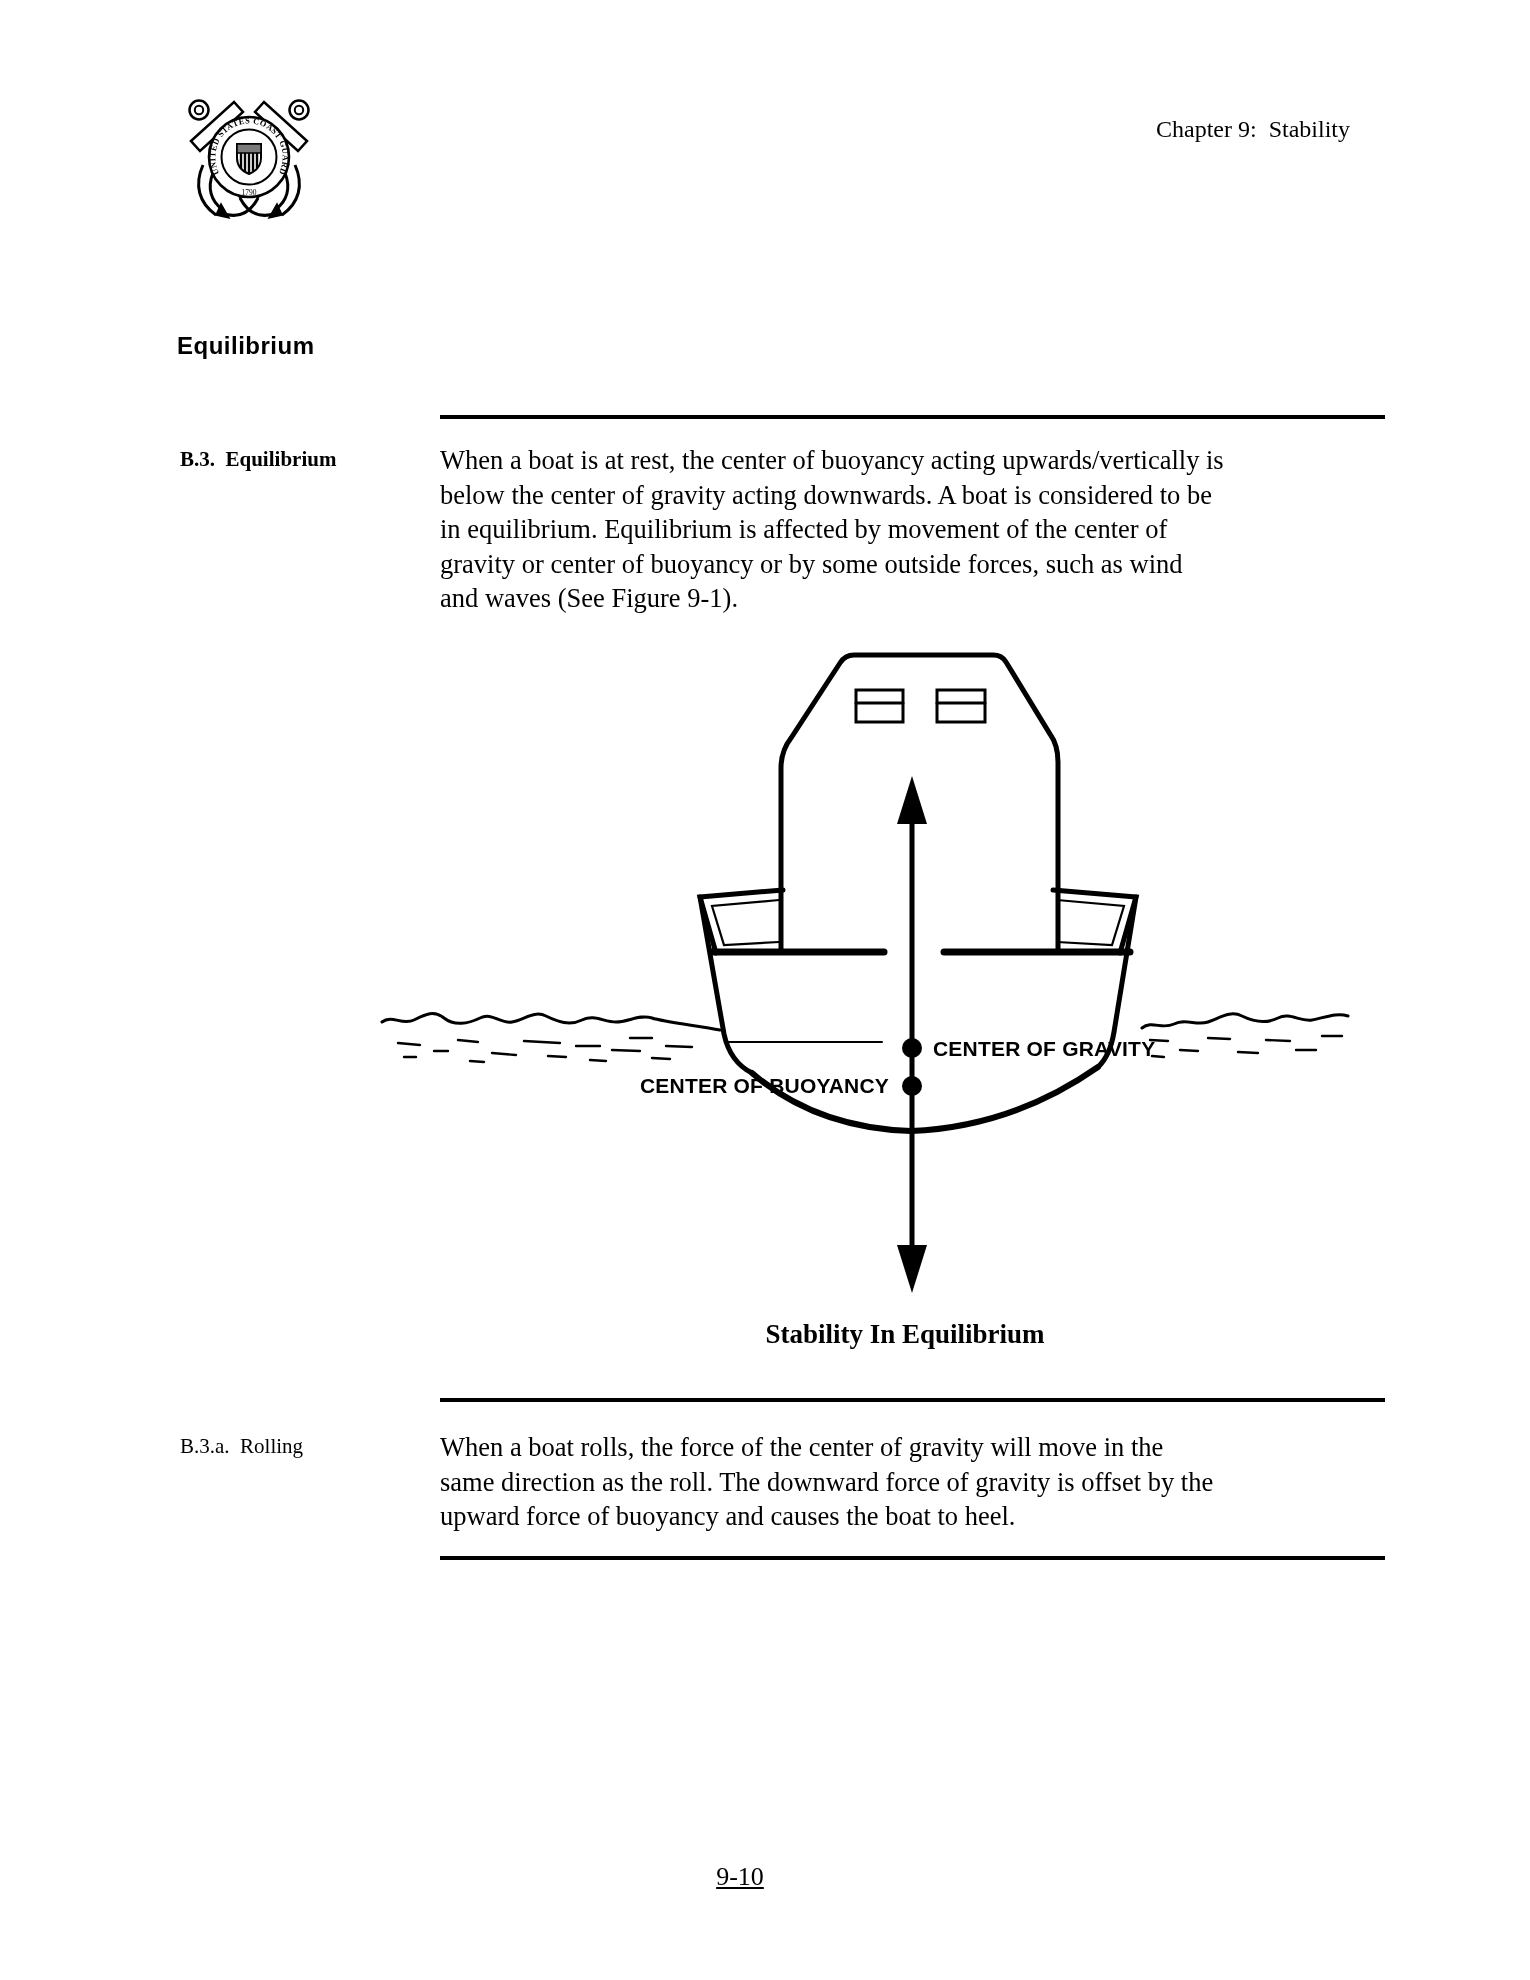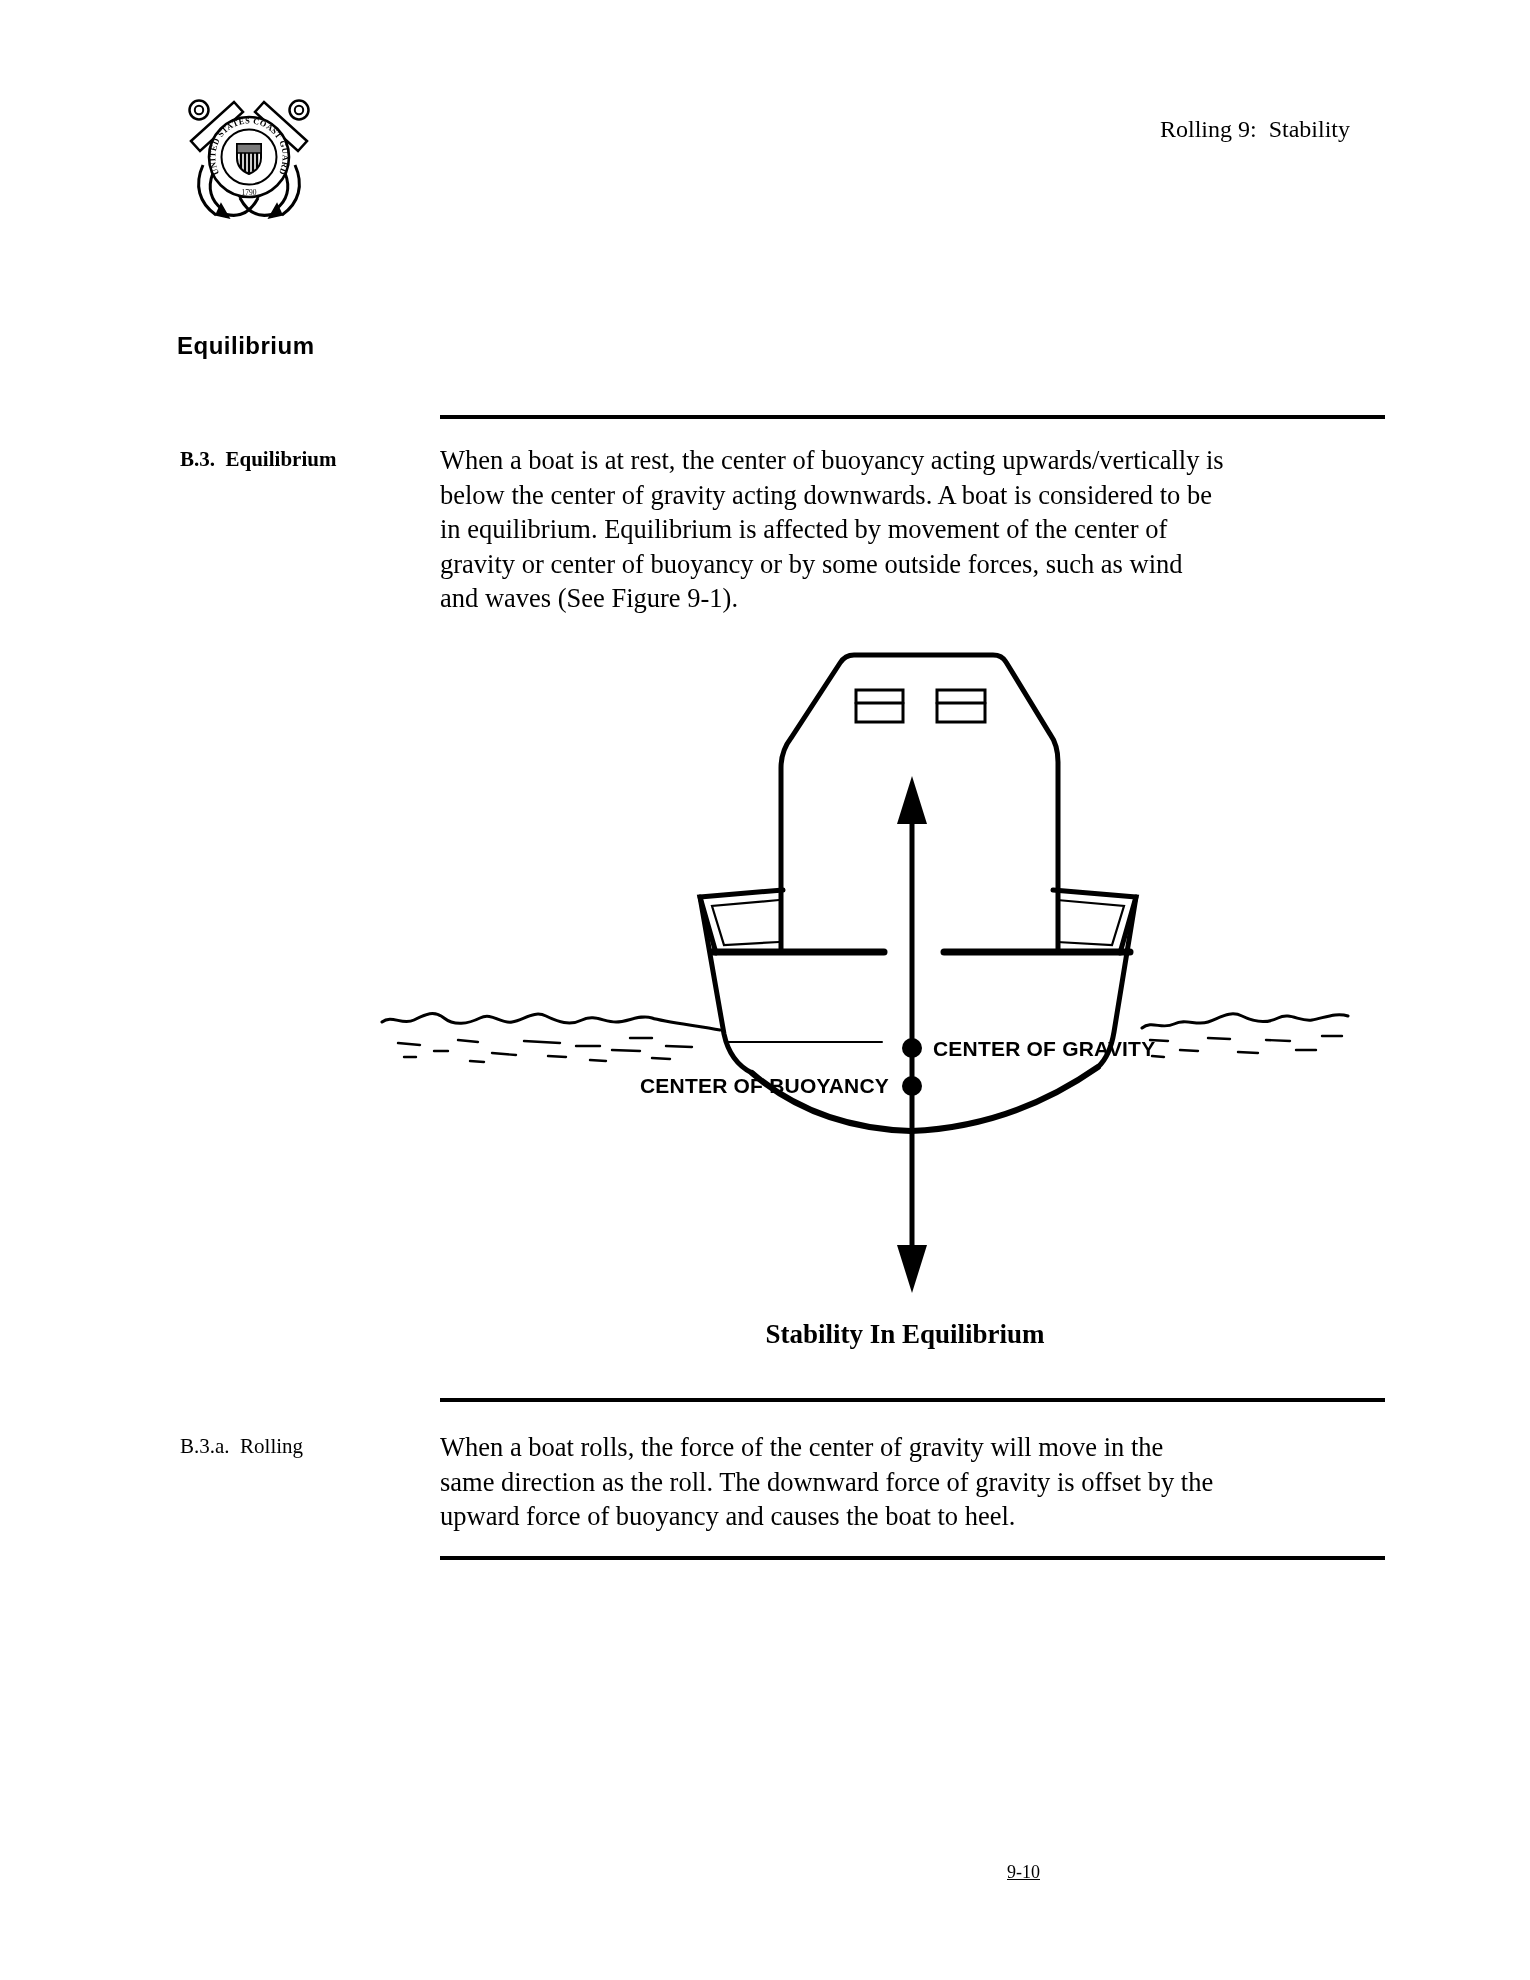--- a/index.html
+++ b/index.html
@@ -47,22 +47,22 @@
     white-space:pre-line;
   }
   .fig-caption{
     left:600px;top:1317px;width:610px;
     text-align:center;
     font-weight:bold;
     font-size:27px;line-height:34px;
   }
   .page-number{
     left:440px;top:1862px;width:600px;
-    text-align:right;
-    font-size:18px;
+    text-align:center;
+    font-size:26px;
     text-decoration:underline;
   }
   svg{display:block;}
 </style>
 </head>
 <body>
 
 <div class="page">
 
   <svg class="abs" style="left:183px;top:92px;" width="132" height="130" viewBox="-66 -65 132 130">
@@ -105,21 +105,21 @@
       <g stroke="#000" stroke-width="2.4">
         <line x1="-8" y1="-4" x2="-8" y2="11.5"></line>
         <line x1="-4" y1="-4" x2="-4" y2="14"></line>
         <line x1="0" y1="-4" x2="0" y2="16"></line>
         <line x1="4" y1="-4" x2="4" y2="14"></line>
         <line x1="8" y1="-4" x2="8" y2="11.5"></line>
       </g>
     </g>
   </svg>
 
-  <div class="abs chapter-header">Rolling 9:  Stability</div>
+  <div class="abs chapter-header">Chapter 9:  Stability</div>
 
   <div class="abs page-title">Equilibrium</div>
 
   <div class="abs rule" style="top:415px;"></div>
 
   <div class="abs sec-label bold" style="top:447px;">B.3.  Equilibrium</div>
   <div class="abs sec-body" style="top:443px;">When a boat is at rest, the center of buoyancy acting upwards/vertically is
 below the center of gravity acting downwards. A boat is considered to be
 in equilibrium. Equilibrium is affected by movement of the center of
 gravity or center of buoyancy or by some outside forces, such as wind

